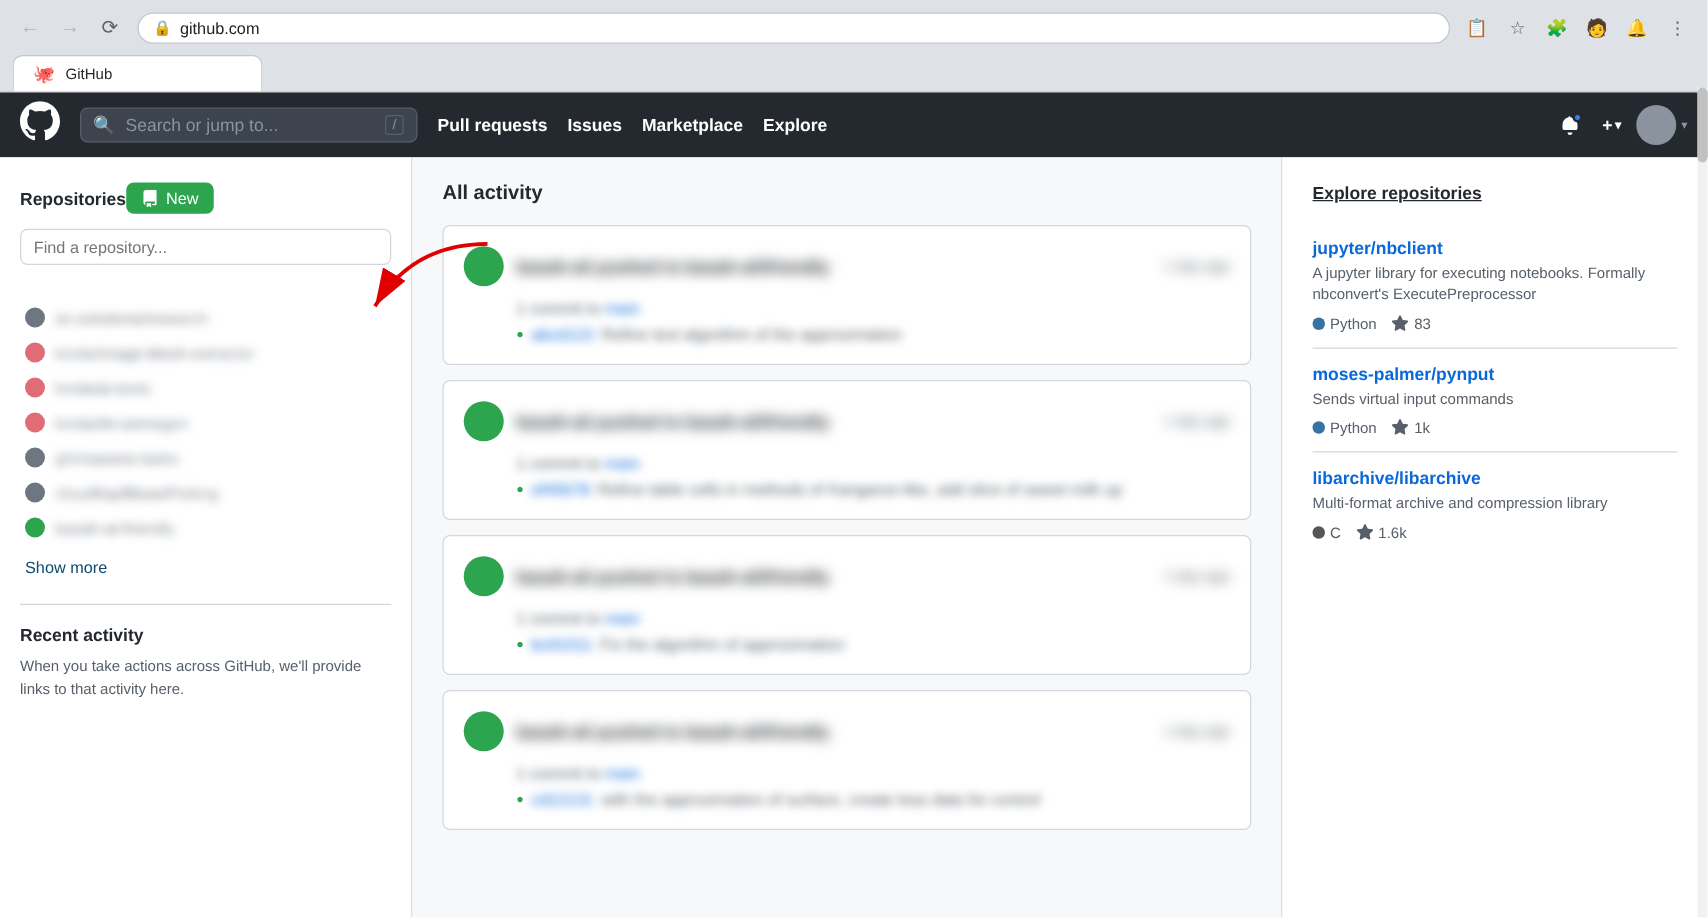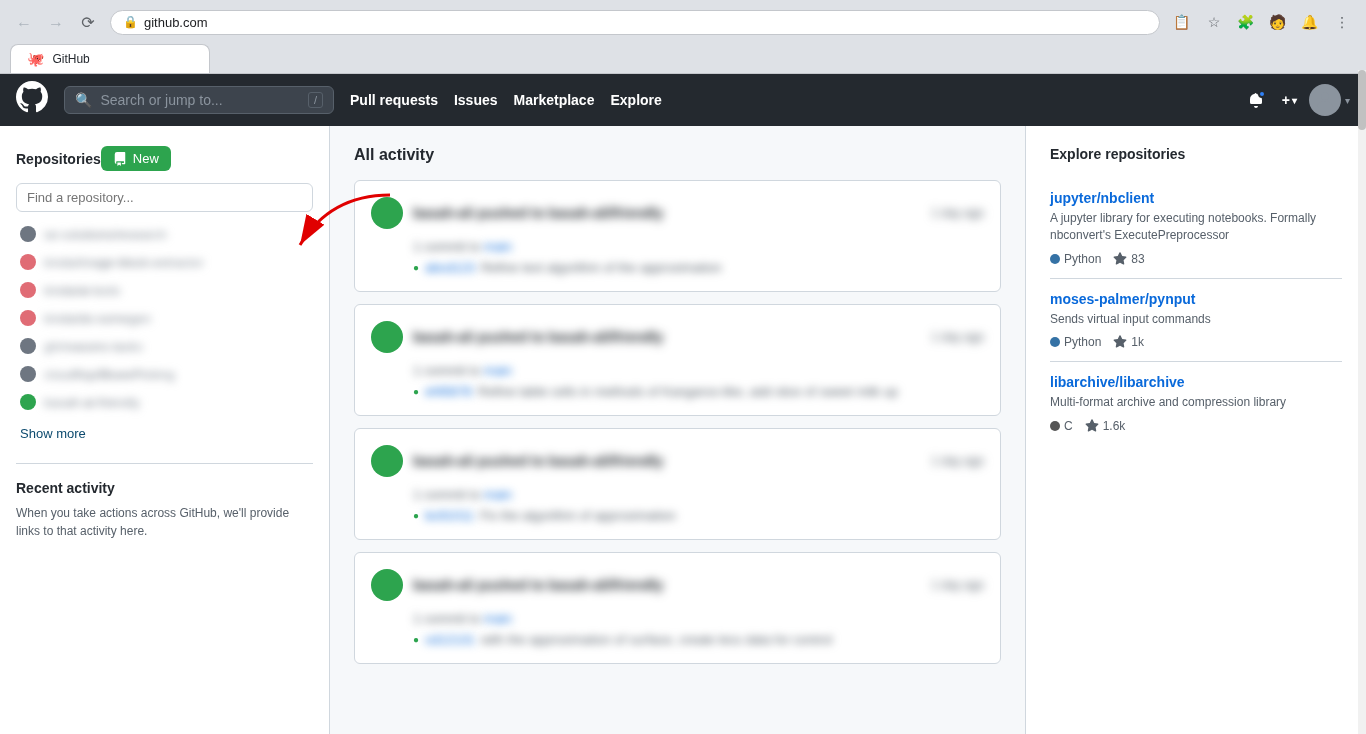--- a/index.html
+++ b/index.html
@@ -176,21 +176,21 @@
       align-items: center;
       gap: 6px;
     }
     .repo-search {
       width: 100%;
       border: 1px solid #d0d7de;
       border-radius: 6px;
       padding: 6px 10px;
       font-size: 13px;
       color: #57606a;
-      margin-bottom: 8px;
+      margin-bottom: 28px;
       outline: none;
     }
     .repo-list { list-style: none; }
     .repo-item {
       display: flex;
       align-items: center;
       padding: 6px 4px;
       gap: 8px;
       cursor: pointer;
       border-radius: 6px;
@@ -305,20 +305,21 @@
       width: 340px;
       min-width: 340px;
       padding: 20px 24px;
       background: white;
     }
     .explore-title {
       font-size: 14px;
       font-weight: 600;
       color: #24292f;
       margin-bottom: 16px;
+      text-decoration: underline;
     }
     .explore-repo-item {
       padding: 12px 0;
       border-bottom: 1px solid #d0d7de;
     }
     .explore-repo-item:last-child { border-bottom: none; }
     .explore-repo-name {
       font-size: 14px;
       font-weight: 600;
       color: #0969da;

